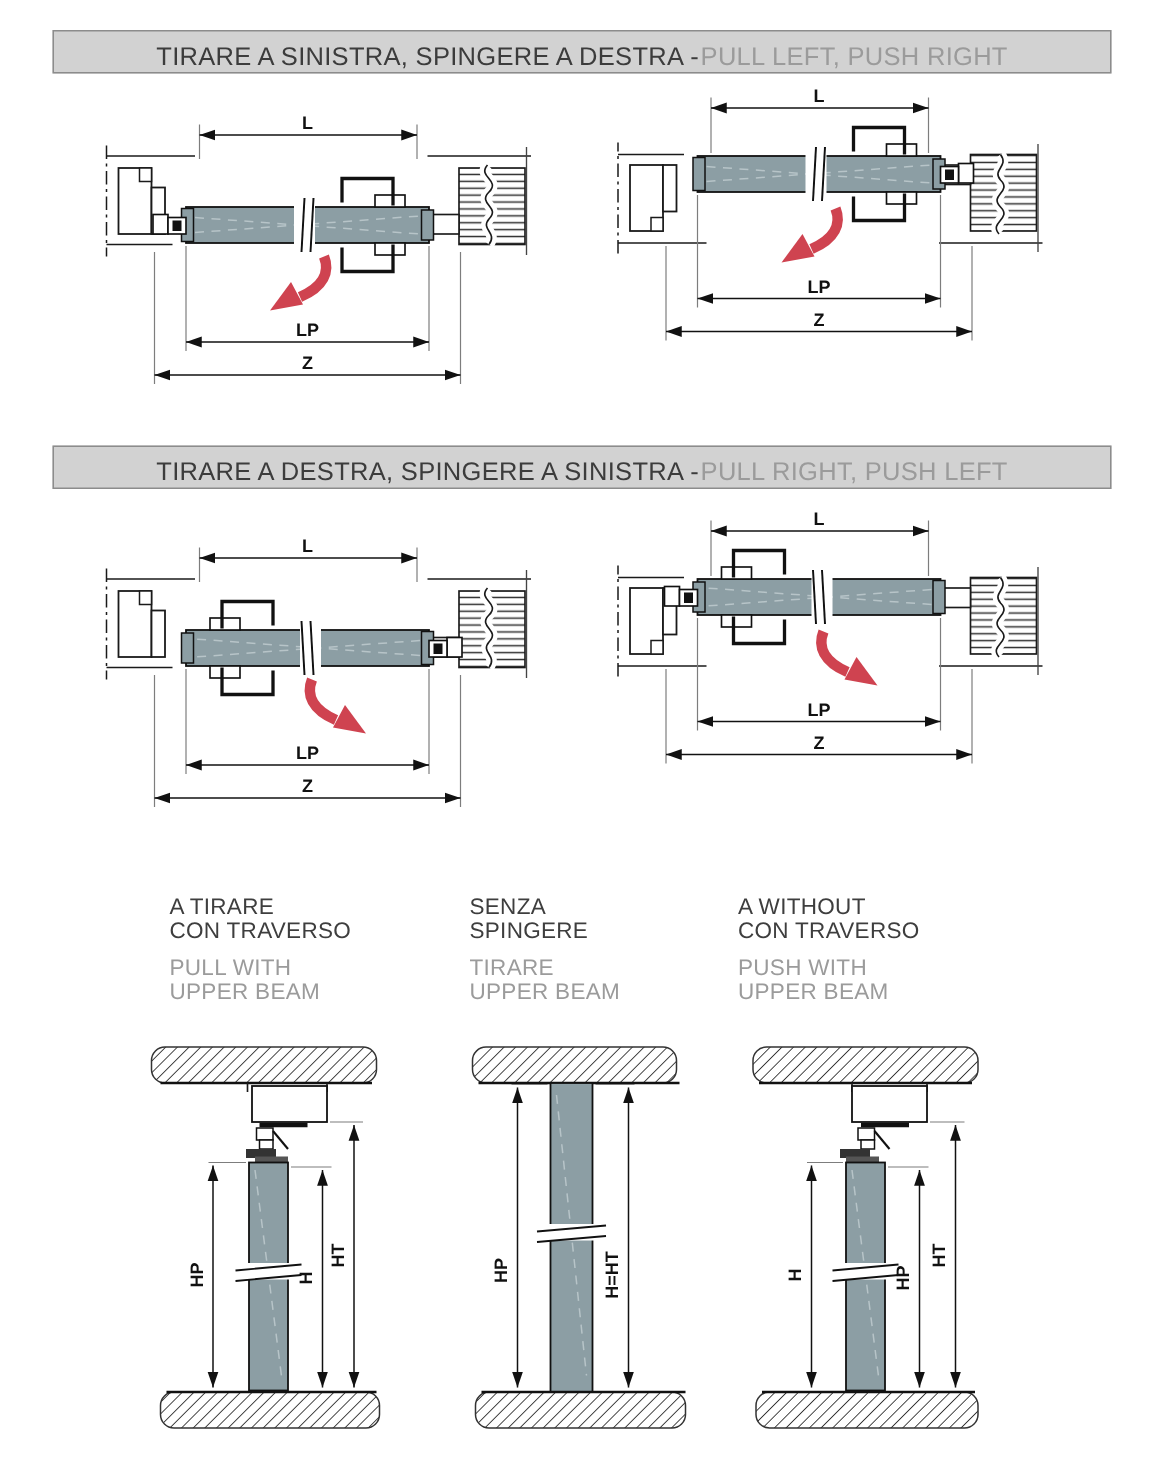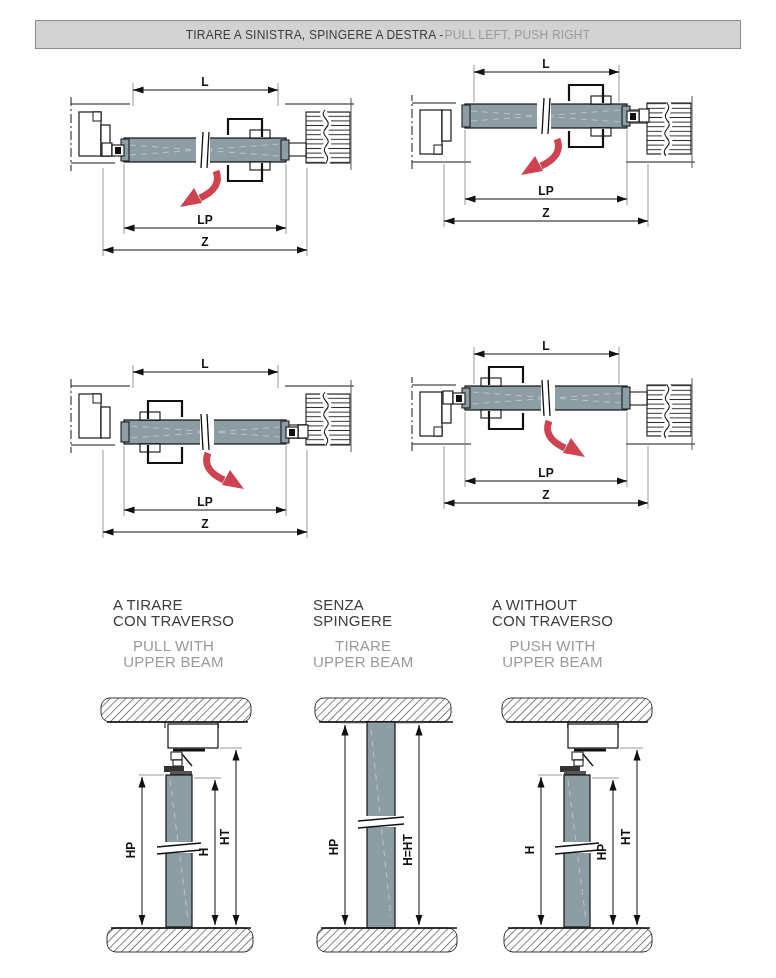--- a/index.html
+++ b/index.html
@@ -1,26 +1,26 @@
 <!DOCTYPE html>
 <html><head>
 <meta charset="utf-8">
 <style>
   html,body{margin:0;padding:0;background:#fff;}
   .page{position:relative;width:776px;height:978px;background:#ffffff;overflow:hidden;
         font-family:"Liberation Sans",sans-serif;}
   .hdr{position:absolute;left:35px;width:704px;height:27px;background:#d2d2d2;
-       border:1px solid #8c8c8c;display:flex;align-items:center;justify-content:center;
-       font-size:12px;letter-spacing:.2px;white-space:nowrap;}
+       border:1px solid #8c8c8c;display:flex;align-items:flex-end;justify-content:center;
+       font-size:17px;letter-spacing:.2px;white-space:nowrap;}
   .hdr .it{color:#3c3c3c;}
   .hdr .en{color:#9b9b9b;margin-left:1px;}
   svg.plan,svg.sec{position:absolute;overflow:visible;}
   .col-label{position:absolute;top:597px;font-size:15px;line-height:16px;letter-spacing:.2px;}
   .col-label .lt{color:#3e3e3e;}
-  .col-label .le{color:#9b9b9b;margin-top:9px;text-align:center;}
+  .col-label .le{color:#9b9b9b;margin-top:9px;}
   .dl{font-family:"Liberation Sans",sans-serif;font-size:12px;font-weight:bold;fill:#111;}
   .dim{stroke:#111;stroke-width:1;fill:none;}
   .ext{stroke:#7d7d7d;stroke-width:.8;fill:none;}
   .ln{stroke:#1a1a1a;stroke-width:1.1;fill:none;}
 </style>
 </head>
 <body>
 
 <div class="page">
 
@@ -140,20 +140,24 @@
       <line class="dim" x1="67" y1="147" x2="229" y2="147" marker-start="url(#aS)" marker-end="url(#aE)"></line>
       <line class="ext" x1="46" y1="112" x2="46" y2="175"></line>
         <line class="ext" x1="250" y1="112" x2="250" y2="175"></line>
       <line class="dim" x1="46" y1="169" x2="250" y2="169" marker-start="url(#aS)" marker-end="url(#aE)"></line>
       <text class="dl" x="148" y="16" text-anchor="middle">L</text>
       <text class="dl" x="148" y="143" text-anchor="middle">LP</text>
       <text class="dl" x="148" y="165" text-anchor="middle">Z</text>
     </g>
   </svg>
 
+  <div class="hdr" style="top:297px">
+    <span class="it">TIRARE A DESTRA, SPINGERE A SINISTRA -</span>
+    <span class="en">PULL RIGHT, PUSH LEFT</span>
+  </div>
 
   <svg class="plan" style="left:57px;top:350px" width="330" height="200" viewBox="0 0 330 200">
     <g>
       <use href="#jambA"></use>
         <use href="#wallRA"></use>
     </g>
     <g transform="translate(296,0) scale(-1,1)">
       <g transform="translate(67,70)">
         <use href="#doorH"></use>
           <use href="#handles"></use>

